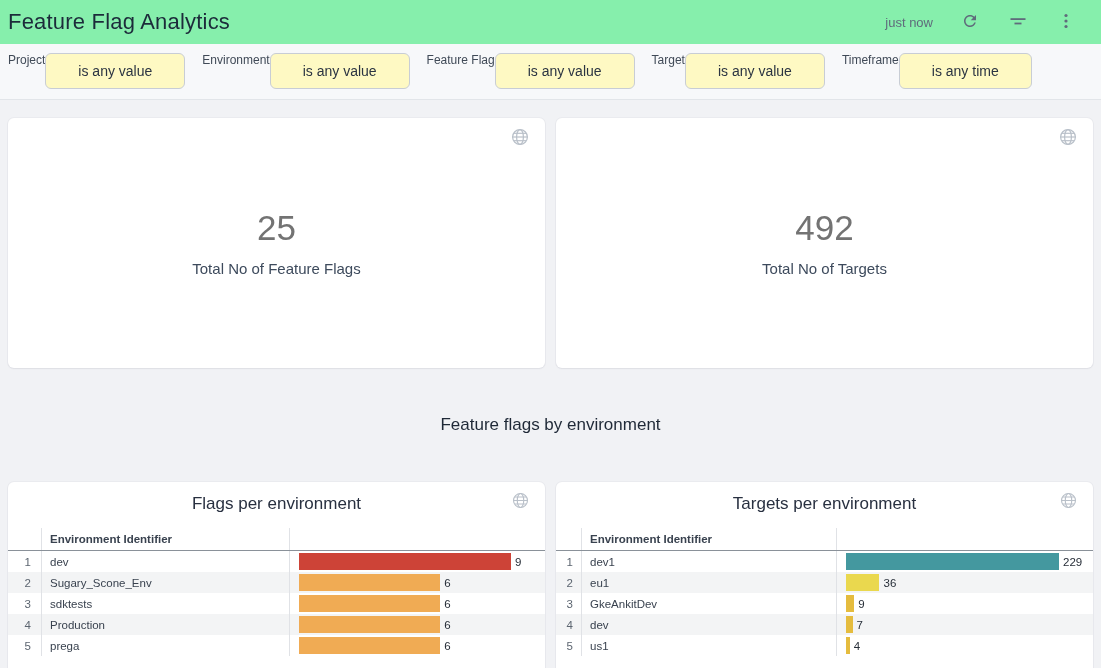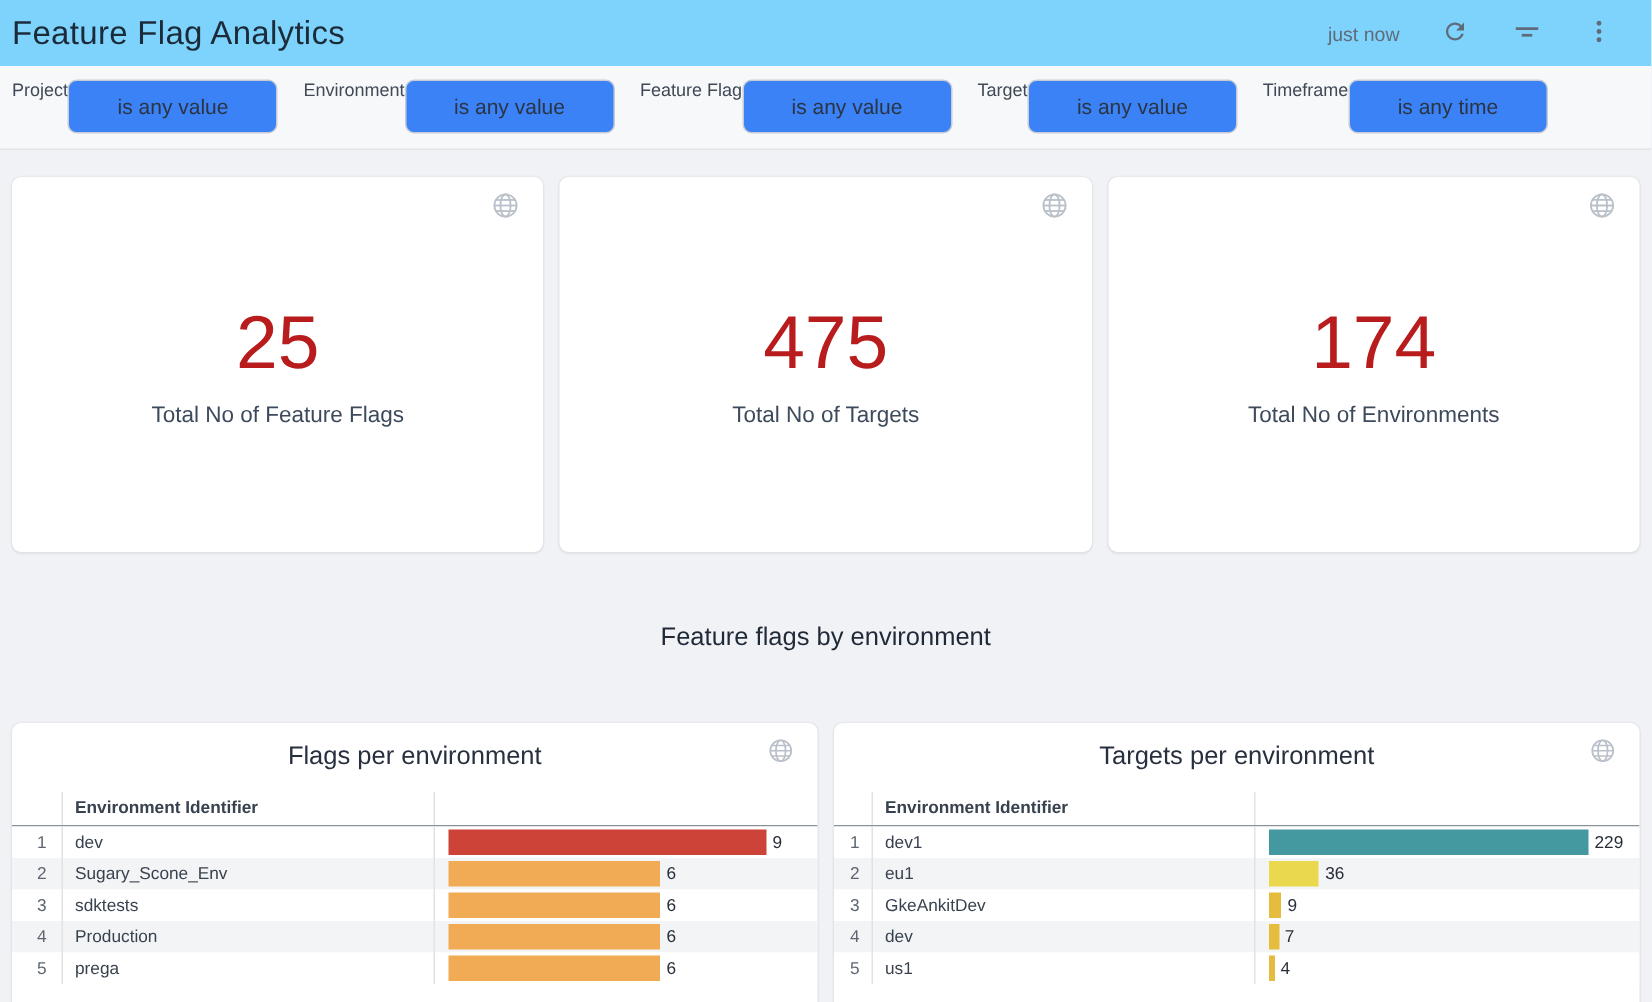--- a/index.html
+++ b/index.html
@@ -3,53 +3,53 @@
 <meta charset="utf-8">
 <style>
   * { margin:0; padding:0; box-sizing:border-box; }
   html,body { width:1101px; height:668px; overflow:hidden; }
   body {
     font-family:"Liberation Sans","DejaVu Sans",sans-serif;
     background:#f1f2f5; color:#39424f;
   }
   
   .topbar {
-    background:#7dd3fc;
+    background:#86efac;
     padding:0 8px;
   }
   .titlerow {
     height:44px; display:flex; align-items:center; justify-content:space-between;
   }
   .page-title { font-size:22px; font-weight:500; color:#1c2b3a; letter-spacing:.2px; }
   .title-actions { display:flex; align-items:center; gap:26px; padding-right:16px; }
   .status-text { font-size:13px; color:#5f6b7b; }
   .icon-btn { background:none; border:none; cursor:pointer; display:flex; align-items:center; padding:2px; }
   
   .filterbar {
     background:#f7f8fa;
     padding:9px 8px 10px 8px;
     display:flex; gap:17px;
     border-bottom:1px solid #e2e5e9;
   }
   .filter-group { display:flex; flex-direction:row; }
   .filter-label { font-size:12px; color:#404a57; margin-bottom:7px; }
   .filter-btn {
     min-width:100px; height:36px; padding:0 32px;
-    background:#3b82f6; border:1px solid #c8cdd5; border-radius:6px;
+    background:#fef9c3; border:1px solid #c8cdd5; border-radius:6px;
     font-family:inherit; font-size:14px; color:#2b3442; cursor:pointer;
   }
   
   .dash { padding:18px 8px 0 8px; }
   .card {
     background:#fff; border-radius:6px; position:relative;
     box-shadow:0 1px 2px rgba(30,40,60,.06), 0 0 0 1px rgba(30,40,60,.03);
   }
   .kpi-row { display:flex; gap:11px; }
   .kpi-card { flex:1 1 0; height:250px; display:flex; flex-direction:column; align-items:center; justify-content:center; }
-  .kpi-value { font-size:50px; color:#b91c1c; line-height:1.1; margin-bottom:12px; }
+  .kpi-value { font-size:35px; color:#737373; line-height:1.1; margin-bottom:12px; }
   .kpi-label { font-size:15px; color:#3d4a5c; }
   .globe { position:absolute; top:10px; right:16px; }
   .section-title { text-align:center; margin-top:47px; font-size:17px; color:#1f2937; }
   
   .tables-row { display:flex; gap:11px; margin-top:47px; }
   .table-card { flex:1 1 0; min-height:200px; padding-top:10px; overflow:hidden; }
   .table-title { text-align:center; font-size:17px; color:#283040; line-height:24px; }
   .ltable { margin-top:9px; font-size:11.5px; }
   .thead {
     display:flex; align-items:center; height:23px;
@@ -150,35 +150,22 @@
     <div class="card kpi-card">
       <span class="globe">
         <svg width="18" height="18" viewBox="0 0 18 18" fill="none" stroke="#b9c0c9" stroke-width="1.2">
             <circle cx="9" cy="9" r="7.4"></circle>
             <ellipse cx="9" cy="9" rx="3.4" ry="7.4"></ellipse>
             <line x1="1.6" y1="9" x2="16.4" y2="9"></line>
             <line x1="2.8" y1="5.3" x2="15.2" y2="5.3"></line>
             <line x1="2.8" y1="12.7" x2="15.2" y2="12.7"></line>
           </svg>
       </span>
-      <div class="kpi-value">475</div>
+      <div class="kpi-value">492</div>
       <div class="kpi-label">Total No of Targets</div>
-    </div>
-    <div class="card kpi-card">
-      <span class="globe">
-        <svg width="18" height="18" viewBox="0 0 18 18" fill="none" stroke="#b9c0c9" stroke-width="1.2">
-            <circle cx="9" cy="9" r="7.4"></circle>
-            <ellipse cx="9" cy="9" rx="3.4" ry="7.4"></ellipse>
-            <line x1="1.6" y1="9" x2="16.4" y2="9"></line>
-            <line x1="2.8" y1="5.3" x2="15.2" y2="5.3"></line>
-            <line x1="2.8" y1="12.7" x2="15.2" y2="12.7"></line>
-          </svg>
-      </span>
-      <div class="kpi-value">174</div>
-      <div class="kpi-label">Total No of Environments</div>
     </div>
   </div>
 
   <div class="section-title">Feature flags by environment</div>
 
   <div class="tables-row">
 
     <div class="card table-card">
       <span class="globe">
         <svg width="17" height="17" viewBox="0 0 18 18" fill="none" stroke="#b9c0c9" stroke-width="1.2">

